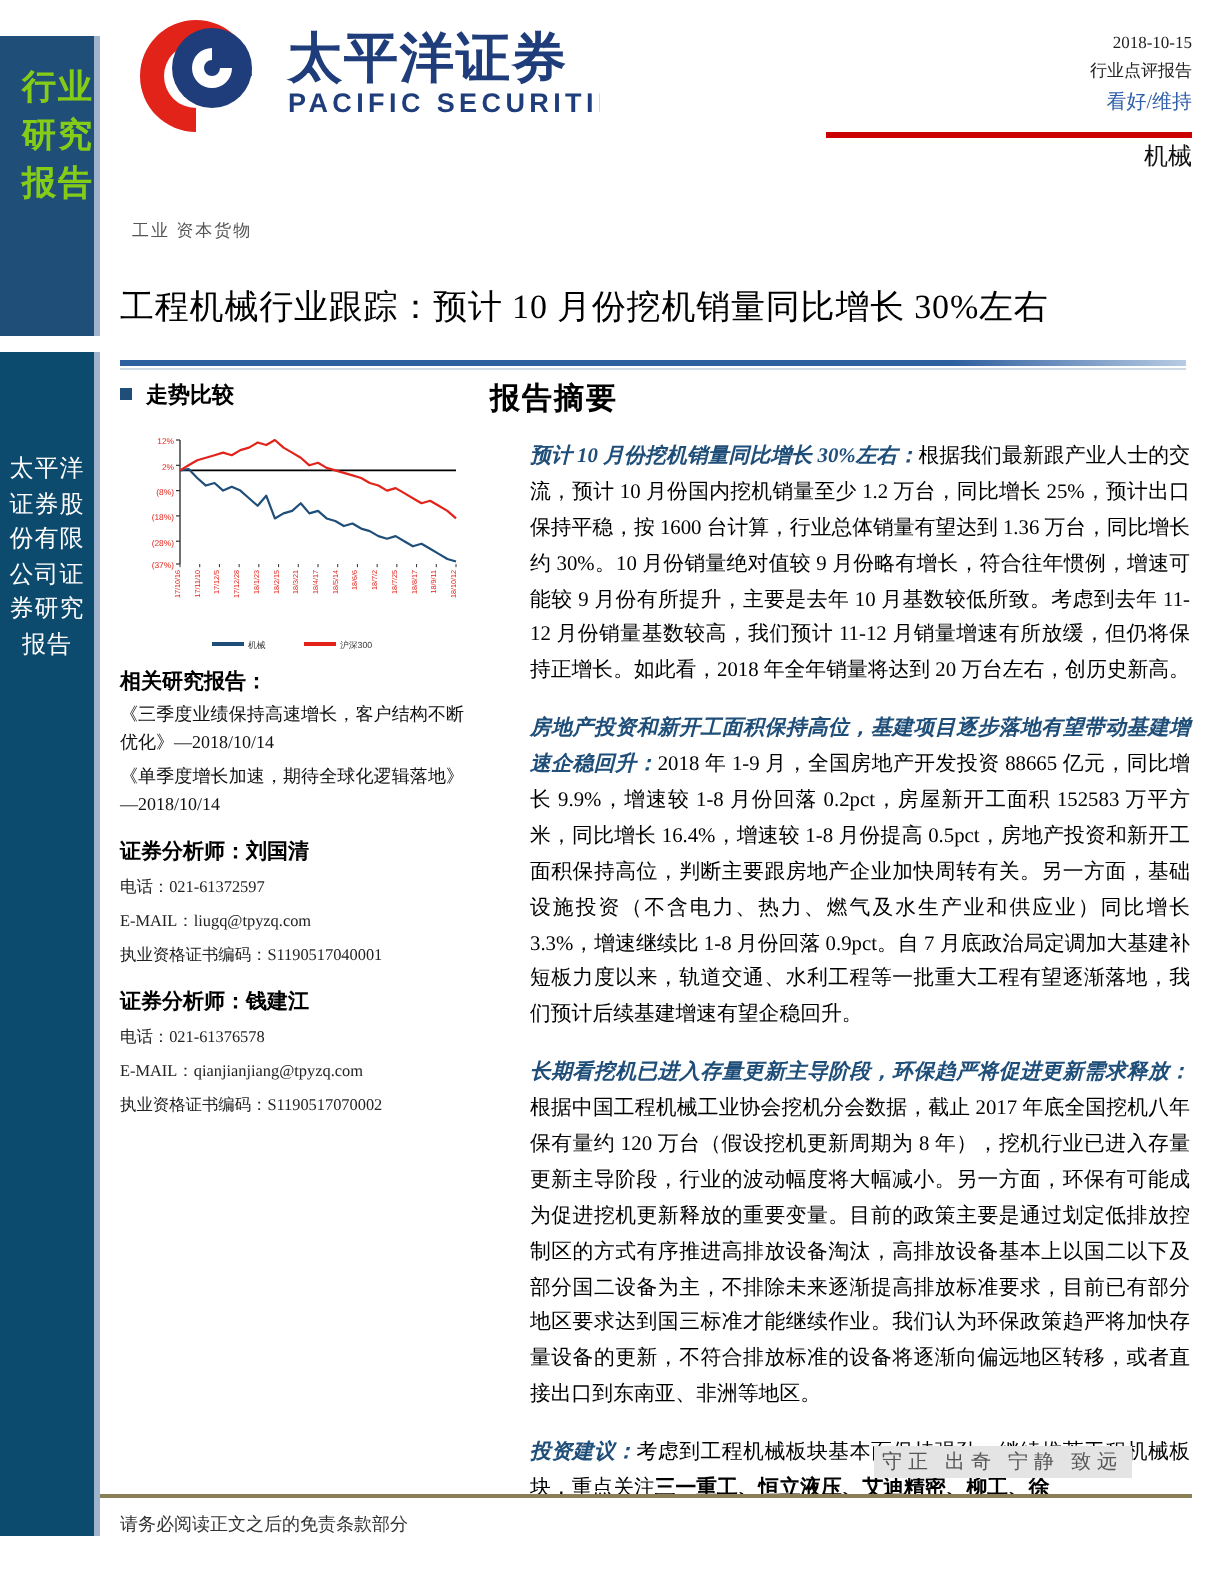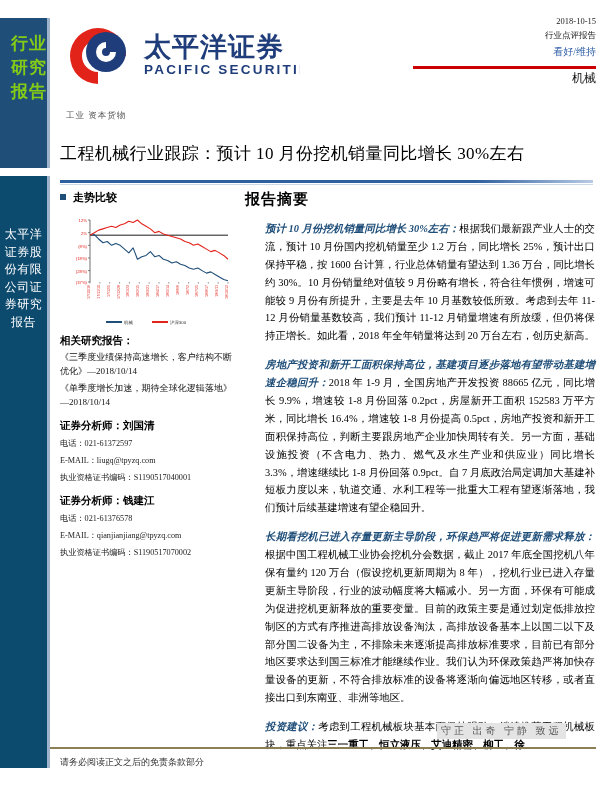--- a/index.html
+++ b/index.html
@@ -35,21 +35,21 @@
     position:absolute;left:47px;top:176px;width:3px;height:592px;
     background:#9fb4cc;
   }
   .rail-shadow2{
     position:absolute;left:47px;top:18px;width:3px;height:150px;
     background:#9fb4cc;
   }
 
   
   .logo{
-    position:absolute;left:60px;top:22px;width:240px;height:68px;
+    position:absolute;left:60px;top:4px;width:240px;height:68px;
   }
   .logo svg{display:block;}
   .sector-line{
     position:absolute;left:66px;top:110px;
     font-size:8.5px;color:#555;letter-spacing:1px;
   }
   .hdr-right{
     position:absolute;right:16px;top:14px;width:210px;text-align:right;
   }
   .hdr-right .date{font-size:8.5px;color:#222;line-height:1.7;}

